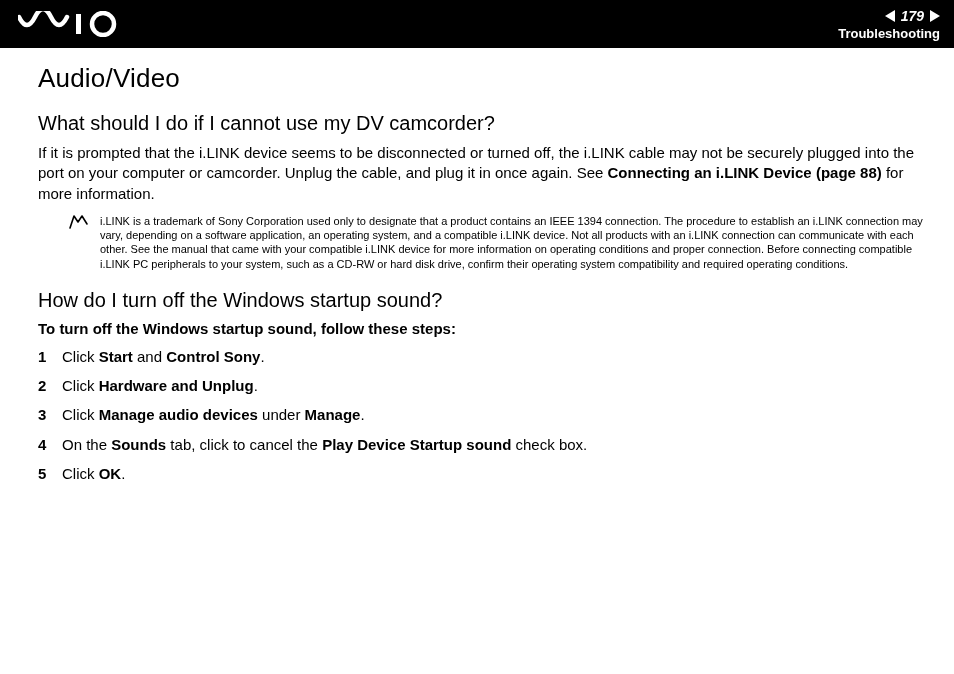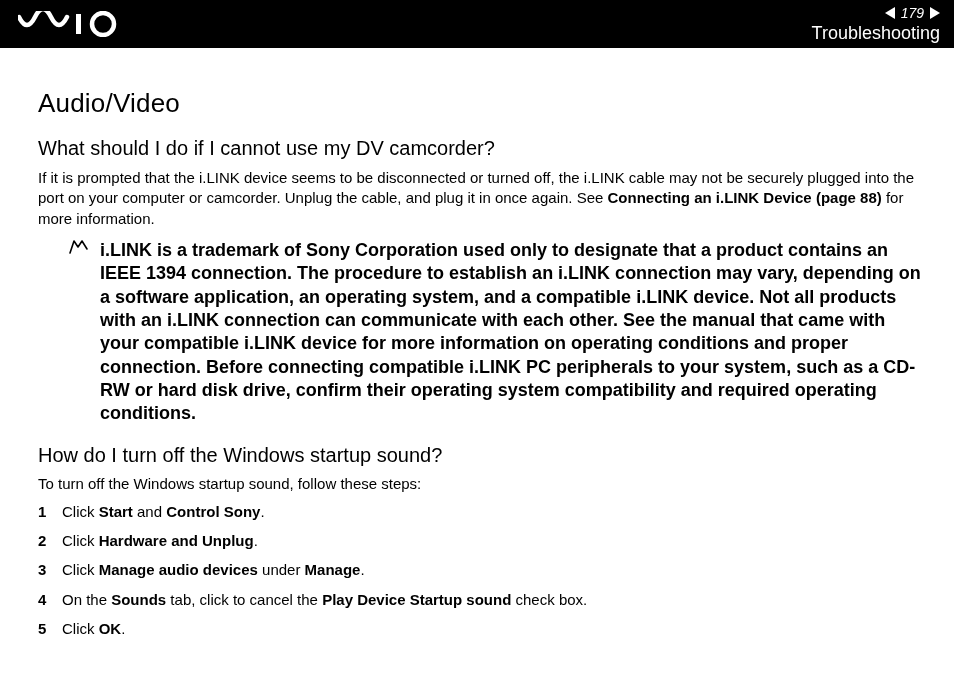--- a/index.html
+++ b/index.html
@@ -2,34 +2,34 @@
 <html><head>
 <meta charset="utf-8">
 <style>
   * { margin: 0; padding: 0; box-sizing: border-box; }
   html, body { width: 954px; height: 674px; font-family: Arial, Helvetica, sans-serif; background: #fff; color: #000; }
   .page { width: 954px; height: 674px; display: flex; flex-direction: column; }
   .topbar { background: #000; color: #fff; height: 48px; display: flex; align-items: center; justify-content: space-between; padding: 0 14px 0 18px; }
   .logo { display: flex; align-items: center; gap: 0; }
   .logo svg { display: block; }
   .nav-right { display: flex; flex-direction: column; align-items: flex-end; gap: 2px; }
-  .page-nav { display: flex; align-items: center; gap: 6px; font-style: italic; font-weight: normal; font-size: 14px; }
+  .page-nav { display: flex; align-items: center; gap: 6px; font-style: italic; font-weight: bold; font-size: 14px; }
   .page-nav .arrow { width: 0; height: 0; border-top: 6px solid transparent; border-bottom: 6px solid transparent; }
   .page-nav .arrow.left { border-right: 10px solid #fff; }
   .page-nav .arrow.right { border-left: 10px solid #fff; }
-  .section-label { font-weight: normal; font-size: 18px; }
-  .content { padding: 40px 28px 0 38px; flex: 1; overflow: hidden; }
+  .section-label { font-weight: bold; font-size: 13px; }
+  .content { padding: 15px 28px 0 38px; flex: 1; overflow: hidden; }
   h1.title { font-size: 26px; font-weight: normal; margin-bottom: 18px; letter-spacing: 0.2px; }
   h2.question { color: #000000; font-size: 20px; font-weight: normal; margin-bottom: 8px; }
   p.body { font-size: 15px; line-height: 1.35; margin-bottom: 0; }
   .note-block { display: flex; gap: 10px; margin: 10px 0 18px 30px; }
   .note-icon { flex: none; width: 22px; }
   .note-icon svg { display: block; }
-  .note-text { font-size: 18px; line-height: 1.3; font-family: Arial, Helvetica, sans-serif; font-weight: bold; }
-  .steps-intro { font-size: 15px; margin: 6px 0 10px 0; }
+  .note-text { font-size: 11px; line-height: 1.3; font-family: Arial, Helvetica, sans-serif; }
+  .steps-intro { font-size: 15px; margin: 6px 0 10px 0; font-weight: bold; }
   ol.steps { list-style: none; counter-reset: step; padding-left: 0; }
   ol.steps li { counter-increment: step; font-size: 15px; line-height: 1.35; margin-bottom: 9px; padding-left: 24px; position: relative; }
   ol.steps li::before { content: counter(step); position: absolute; left: 0; top: 0; font-weight: bold; font-size: 15px; }
   .inline-bold { font-weight: bold; }
 </style>
 </head>
 <body>
 
 <div class="page">
 

